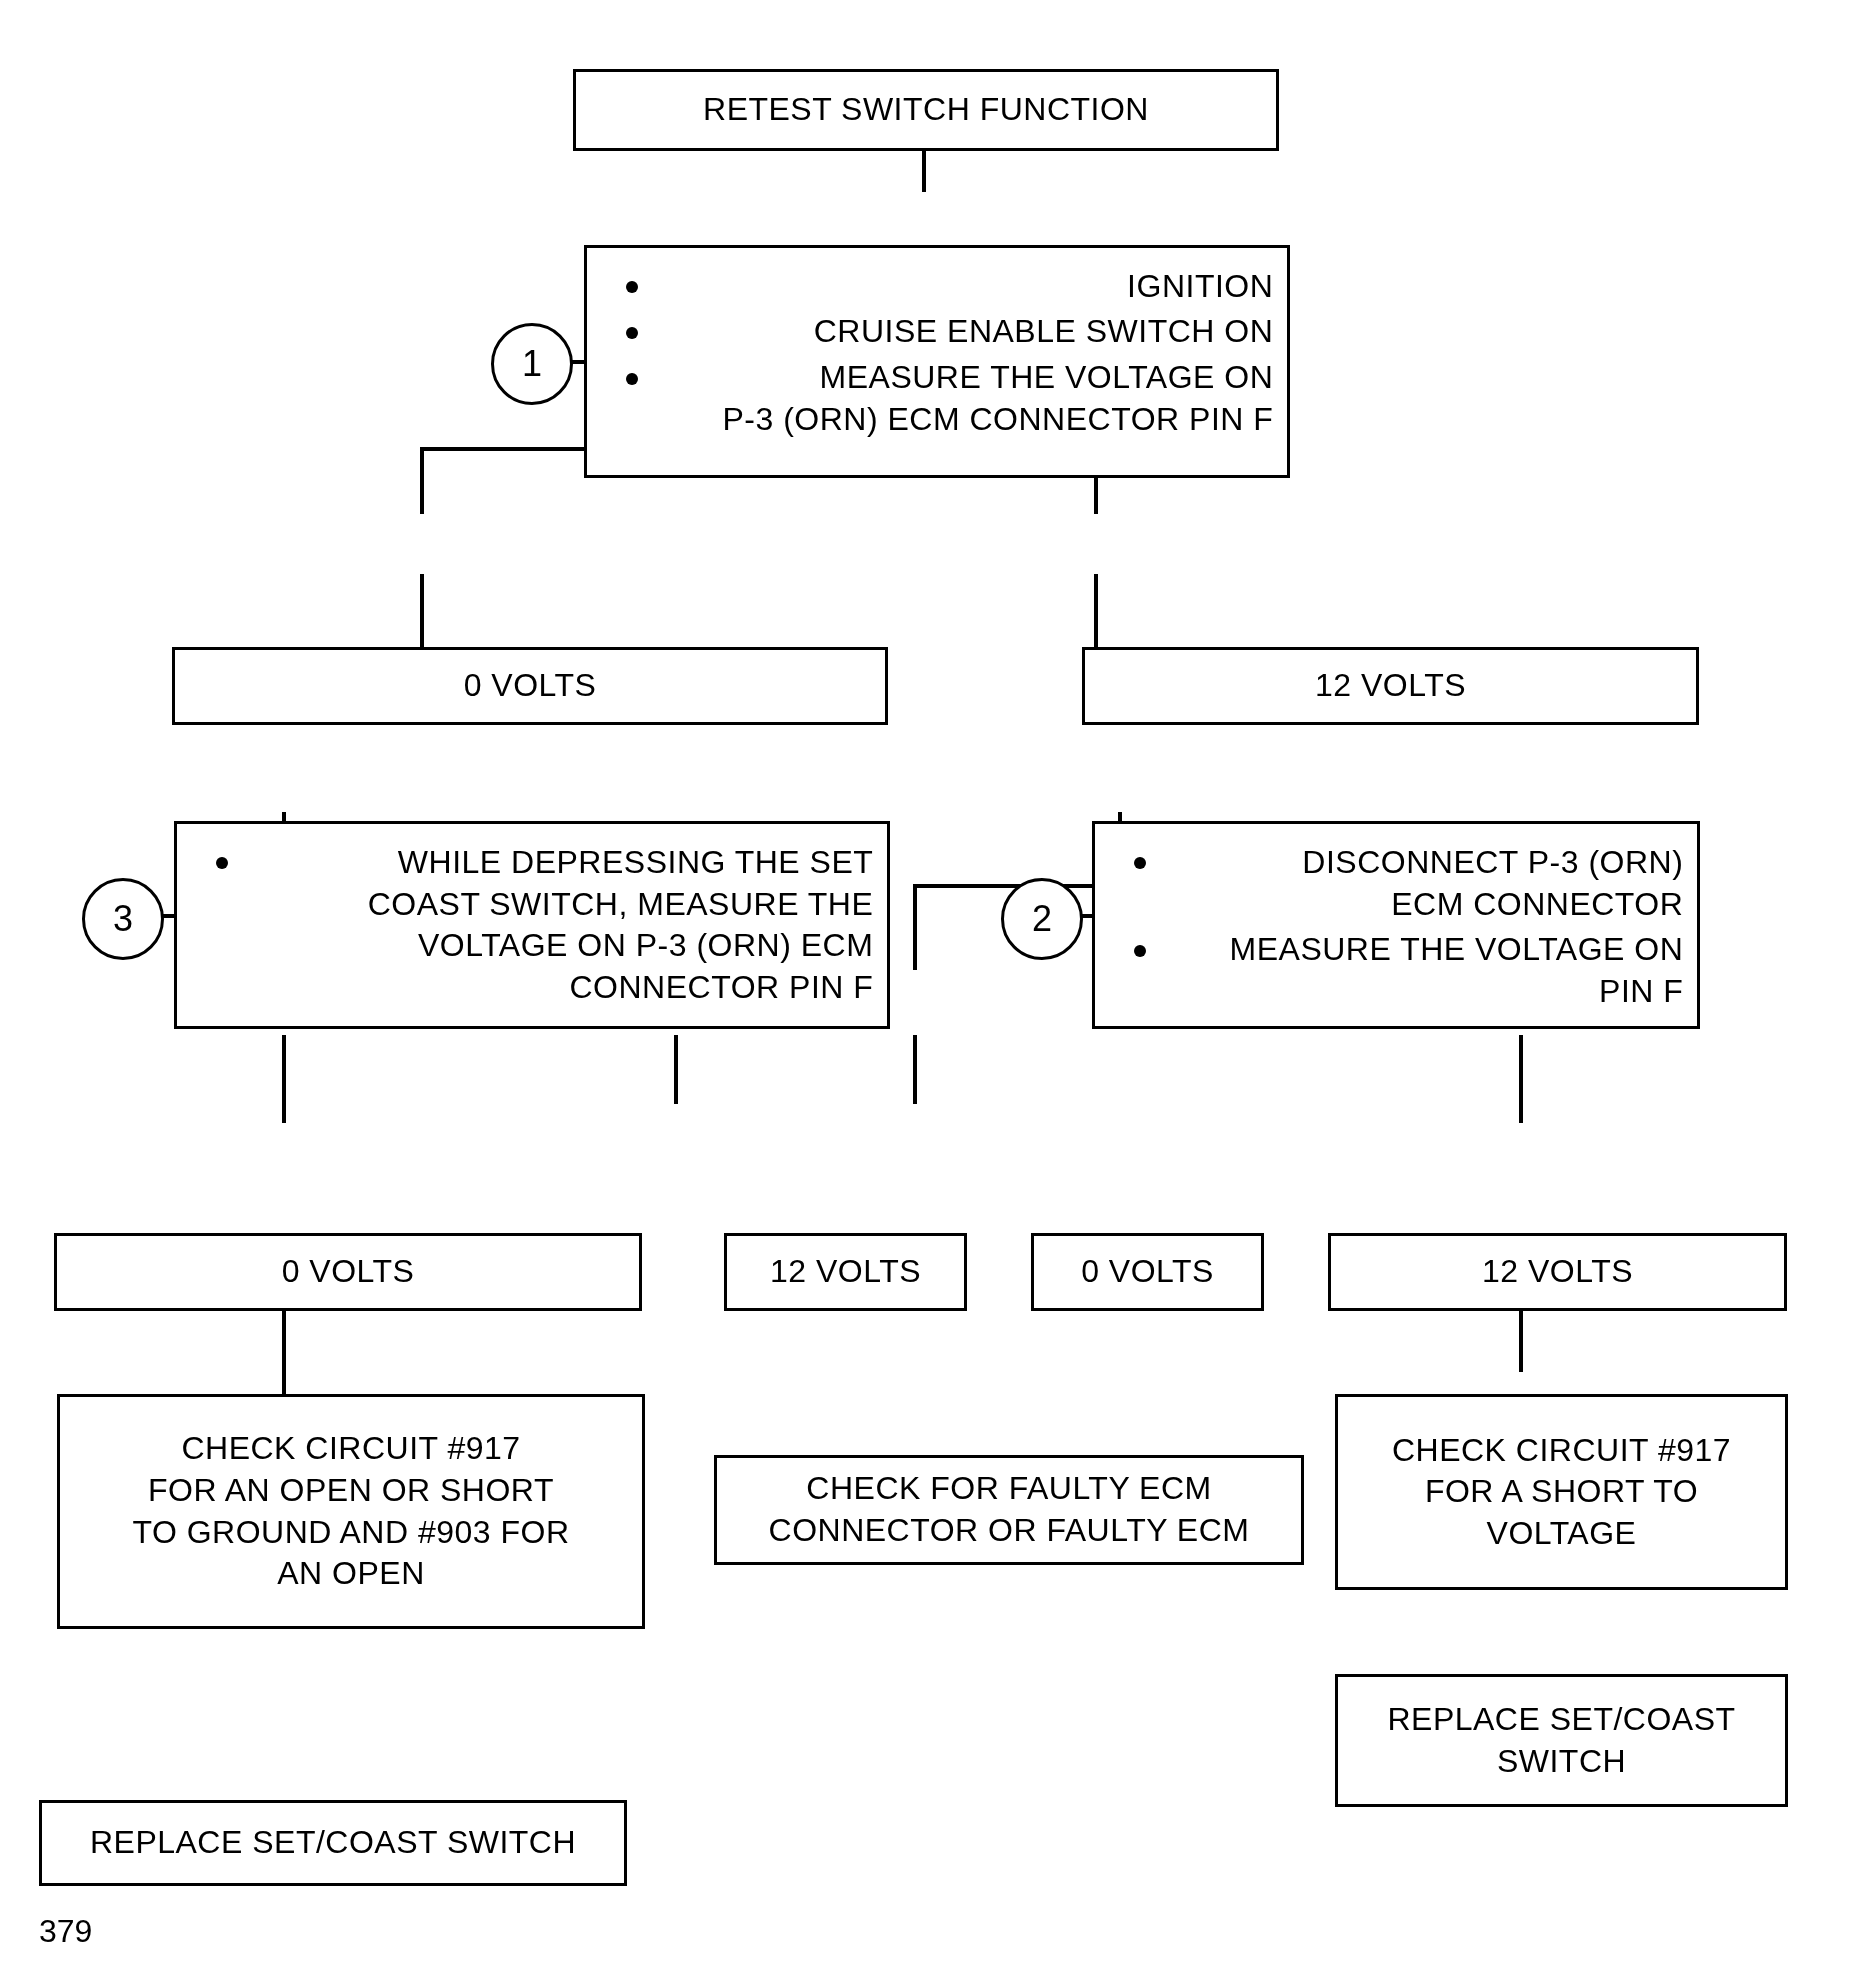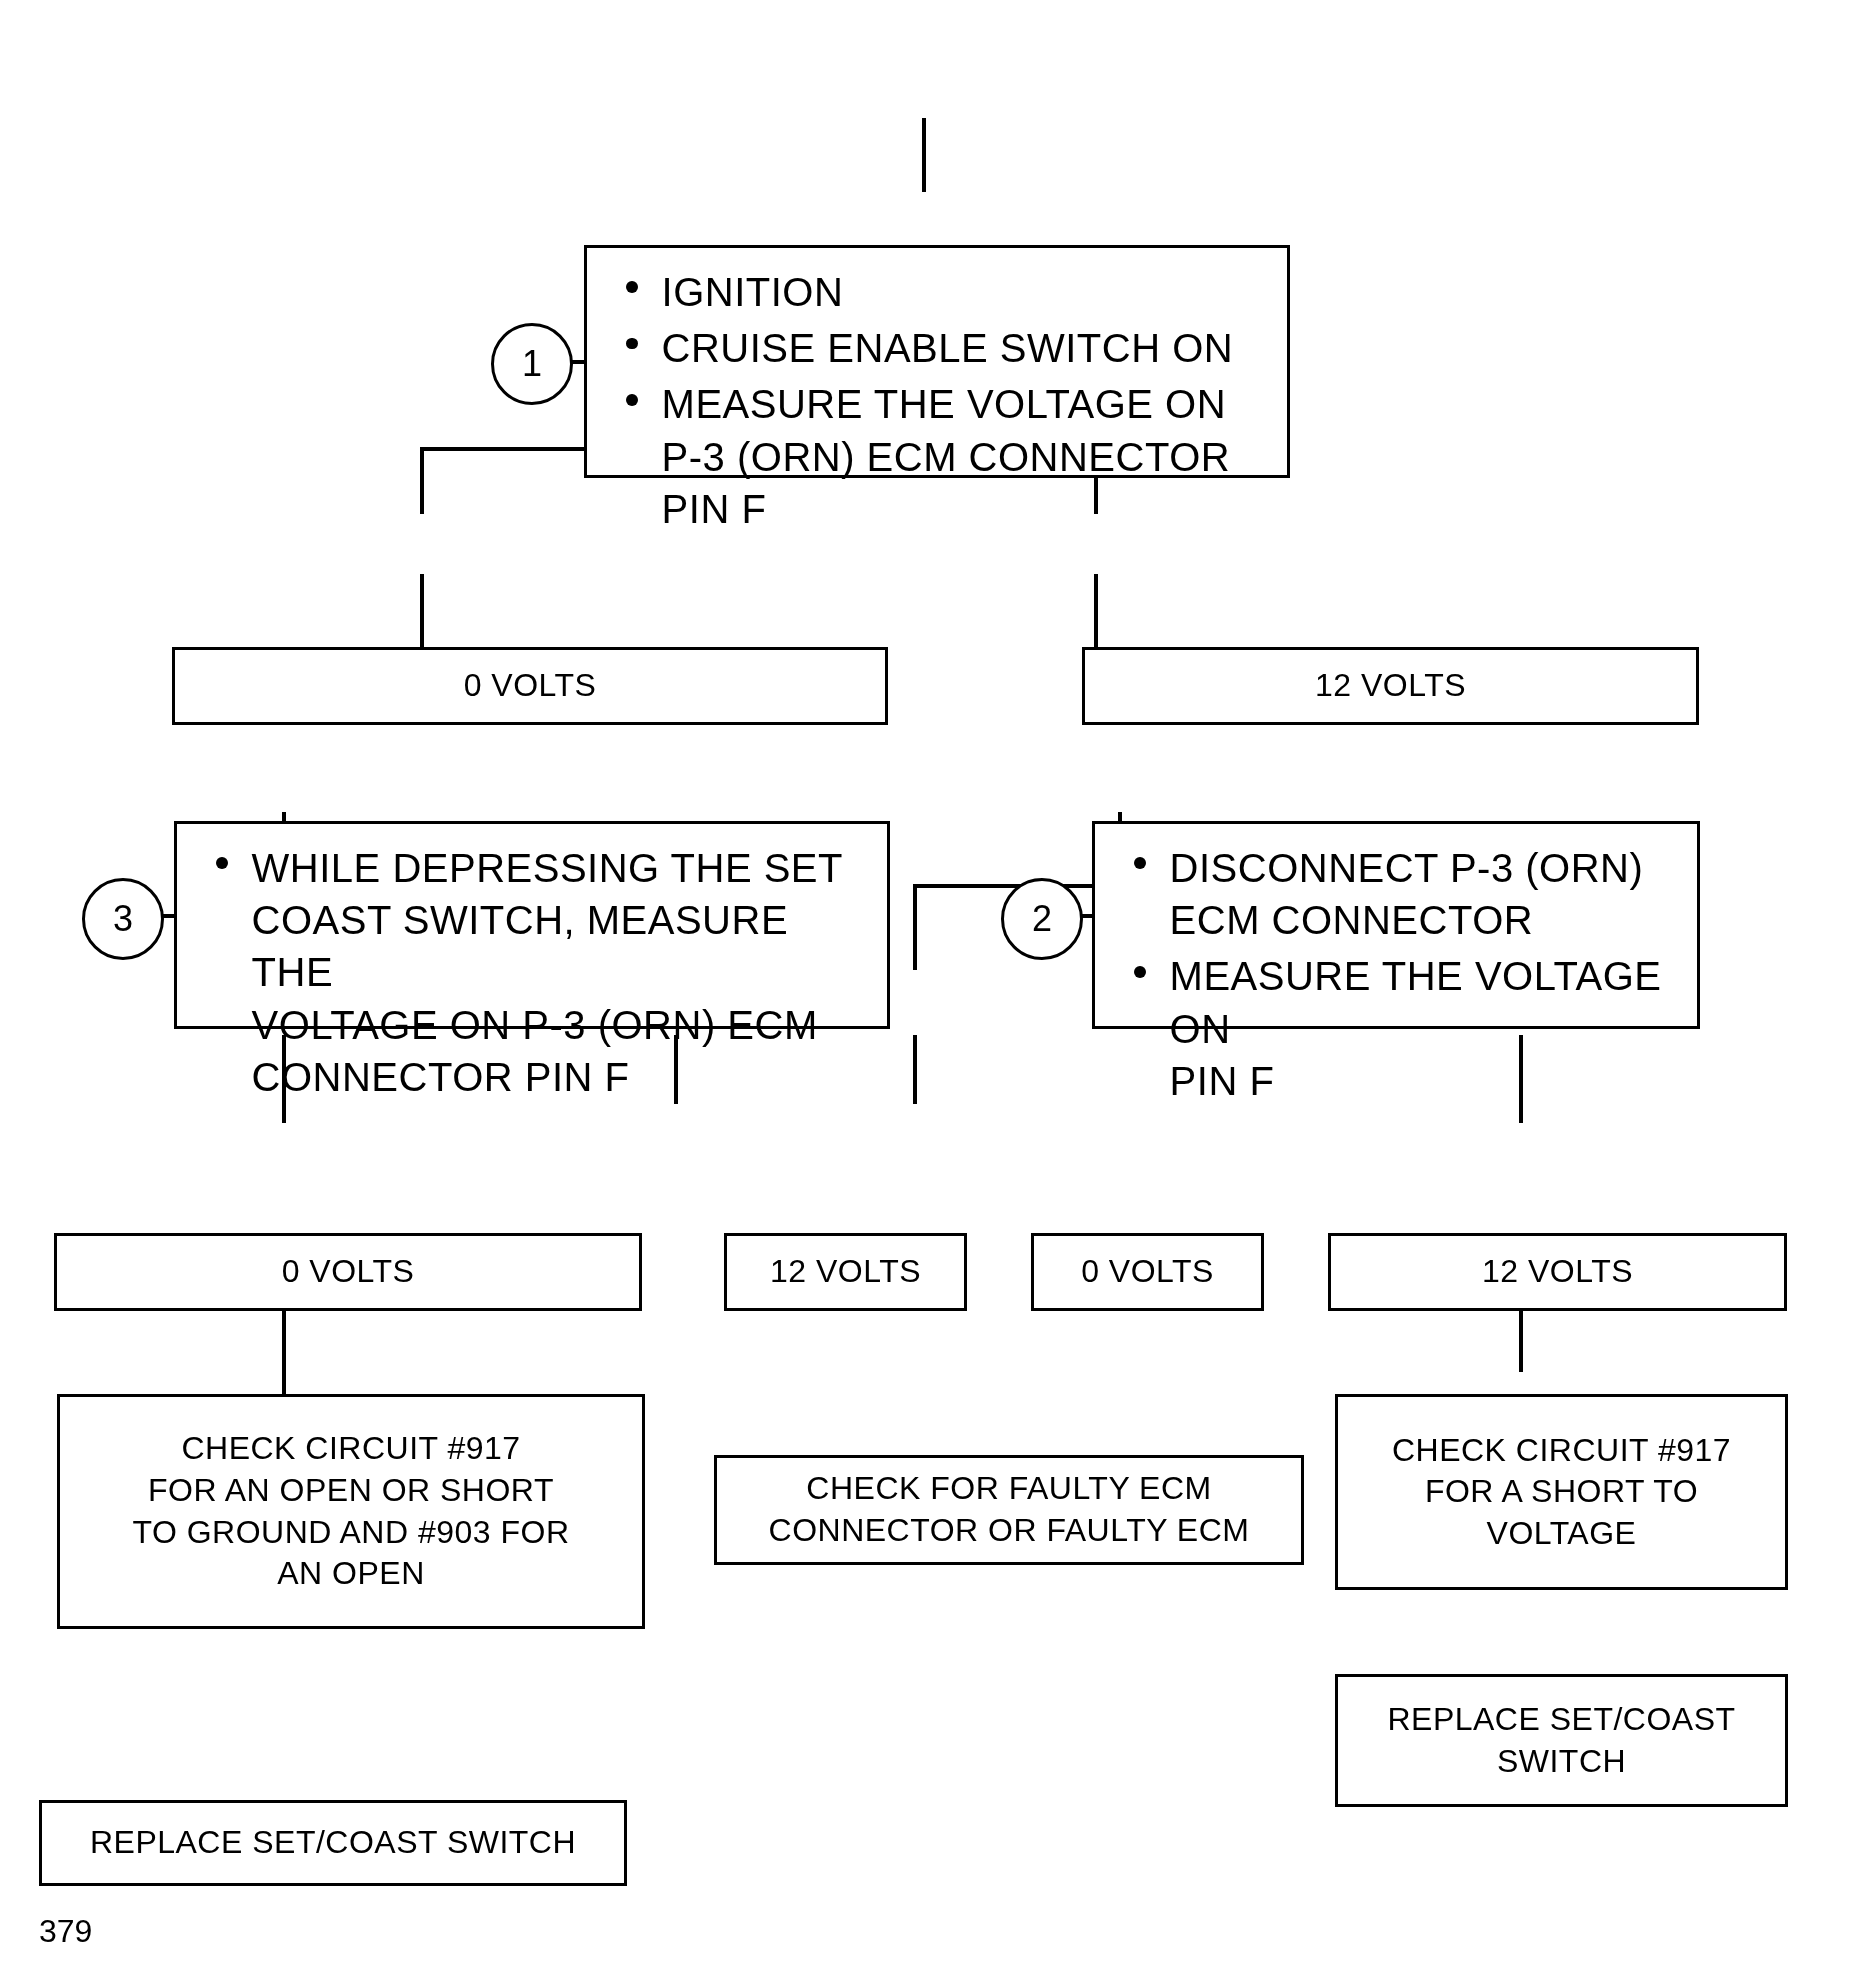--- a/index.html
+++ b/index.html
@@ -37,23 +37,24 @@
   }
   .bullets {
     margin: 0;
     padding: 0;
     list-style: none;
   }
   .bullets li {
     position: relative;
     padding-left: 57px;
     margin-bottom: 3.9px;
-    font-size: 40px;
+    font-size: 32px;
     line-height: 1.31;
     white-space: pre-line;
+    text-align: right;
   }
   .bullets li::before {
     content: "";
     position: absolute;
     left: 21.6px;
     top: 15.7px;
     width: 11.8px;
     height: 11.8px;
     border-radius: 50%;
     background: #000;
@@ -117,20 +118,23 @@
   <div class="conn" style="left:1519px; top:884px; width:3.9px; height:86px;"></div>
 
   <div class="conn" style="left:282px; top:1035px; width:3.9px; height:88px;"></div>
   <div class="conn" style="left:674px; top:1035px; width:3.9px; height:69px;"></div>
   <div class="conn" style="left:913px; top:1035px; width:3.9px; height:69px;"></div>
   <div class="conn" style="left:1519px; top:1035px; width:3.9px; height:88px;"></div>
 
   <div class="conn" style="left:282px; top:1280px; width:3.9px; height:118px;"></div>
   <div class="conn" style="left:1519px; top:1280px; width:3.9px; height:92px;"></div>
 
+  <div class="node" style="left:573px; top:69px; width:706px; height:82px;">
+    <span class="label">RETEST SWITCH FUNCTION</span>
+  </div>
 
   <div class="step-circle" style="left:491px; top:323px;">
     <span>1</span>
   </div>
   <div class="stub" style="left:565px; top:360px; width:23.5px; height:3.9px;"></div>
   <div class="node bulleted" style="left:584px; top:245px; width:706px; height:233px;">
     <ul class="bullets">
       <li>IGNITION</li>
       <li>CRUISE ENABLE SWITCH ON</li>
       <li>MEASURE THE VOLTAGE ON

